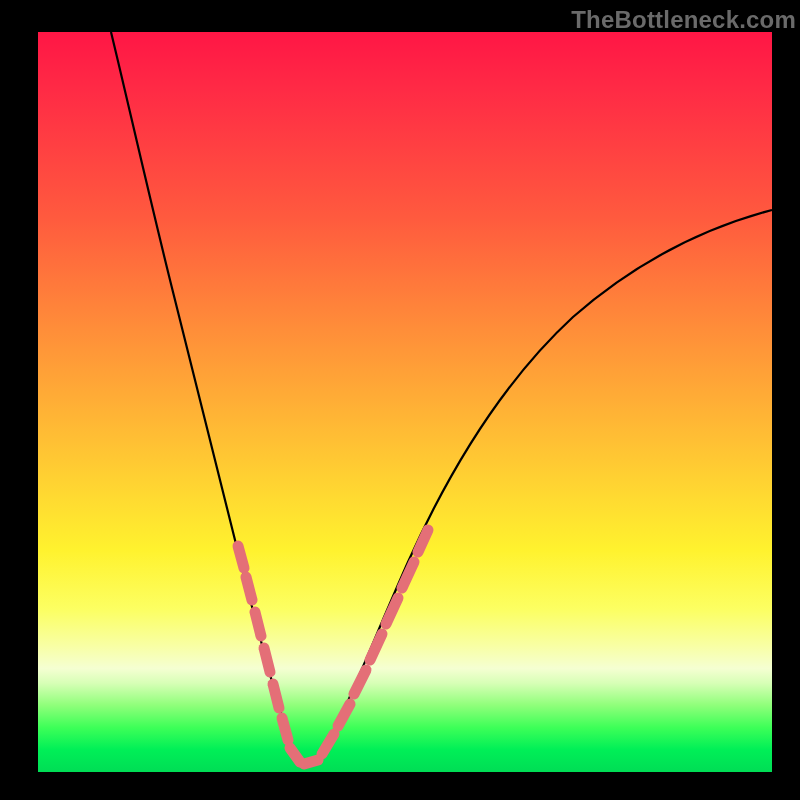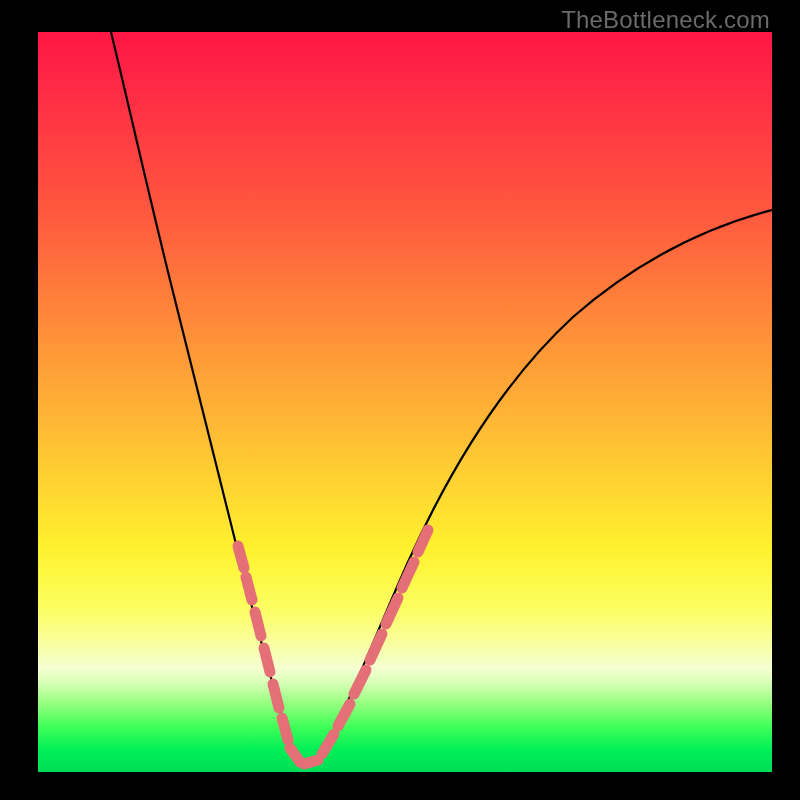--- a/index.html
+++ b/index.html
@@ -40,24 +40,24 @@
       #d7ffb6 88%,
       #8fff7a 91%,
       #3dff58 94%,
       #00ef57 97%,
       #00dd55 100%
     );
   }
   .watermark {
     position: absolute;
     top: 6px;
-    right: 30px;
+    right: 4px;
     color: #6a6a6a;
     font-size: 24px;
-    font-weight: 400;
+    font-weight: 700;
     user-select: none;
     letter-spacing: 0.2px;
   }
   svg.curve {
     position: absolute;
     left: 0;
     top: 0;
     width: 734px;
     height: 740px;
     overflow: visible;

